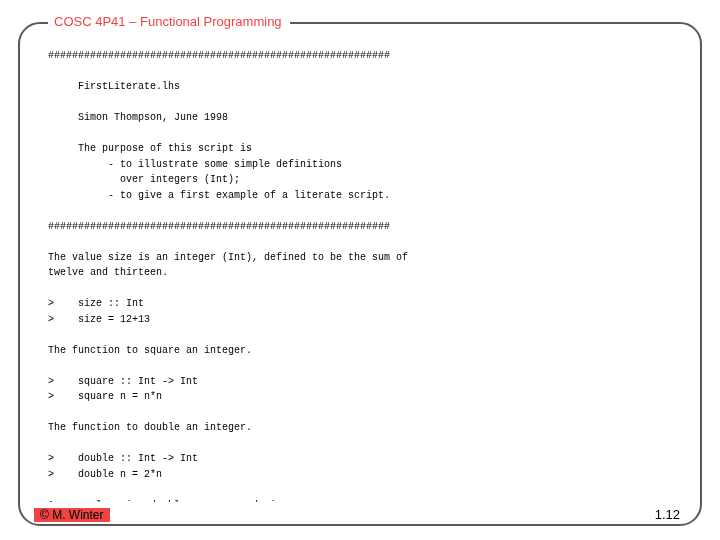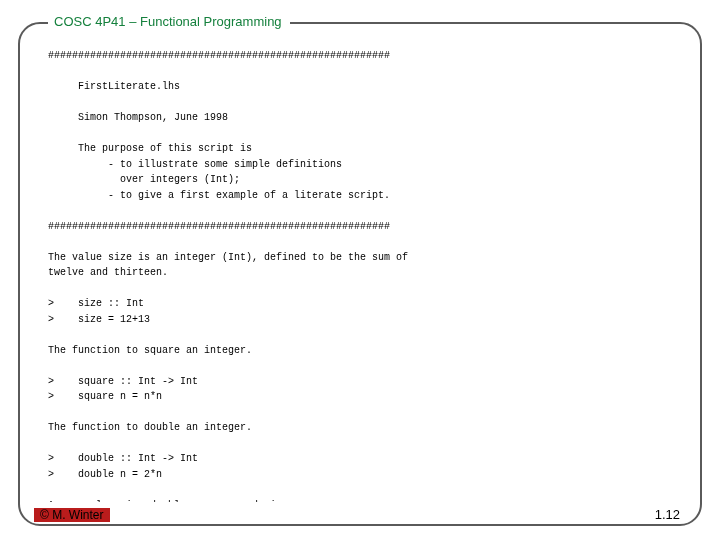--- a/index.html
+++ b/index.html
@@ -24,42 +24,42 @@
     border: 2px solid #5a5a5a;
     border-radius: 22px;
   }
   .title-mask {
     position: absolute;
     top: 14px;
     left: 48px;
     background: #fff;
     padding: 0 8px 0 6px;
     font-size: 13px;
-    color: #15803d;
+    color: #ef4444;
   }
   .content {
     position: absolute;
     top: 48px;
     left: 48px;
     right: 48px;
     bottom: 38px;
     overflow: hidden;
   }
   pre.code {
     font-family: "Courier New", Courier, monospace;
     font-size: 10px;
     line-height: 1.55;
     white-space: pre;
     color: #000;
   }
   .footer-left {
     position: absolute;
     left: 34px;
     bottom: 18px;
-    background: #b91c1c;
+    background: #ef4444;
     padding: 0 6px;
     font-size: 12px;
     color: #000;
   }
   .footer-right {
     position: absolute;
     right: 34px;
     bottom: 18px;
     background: #fff;
     padding: 0 6px;

